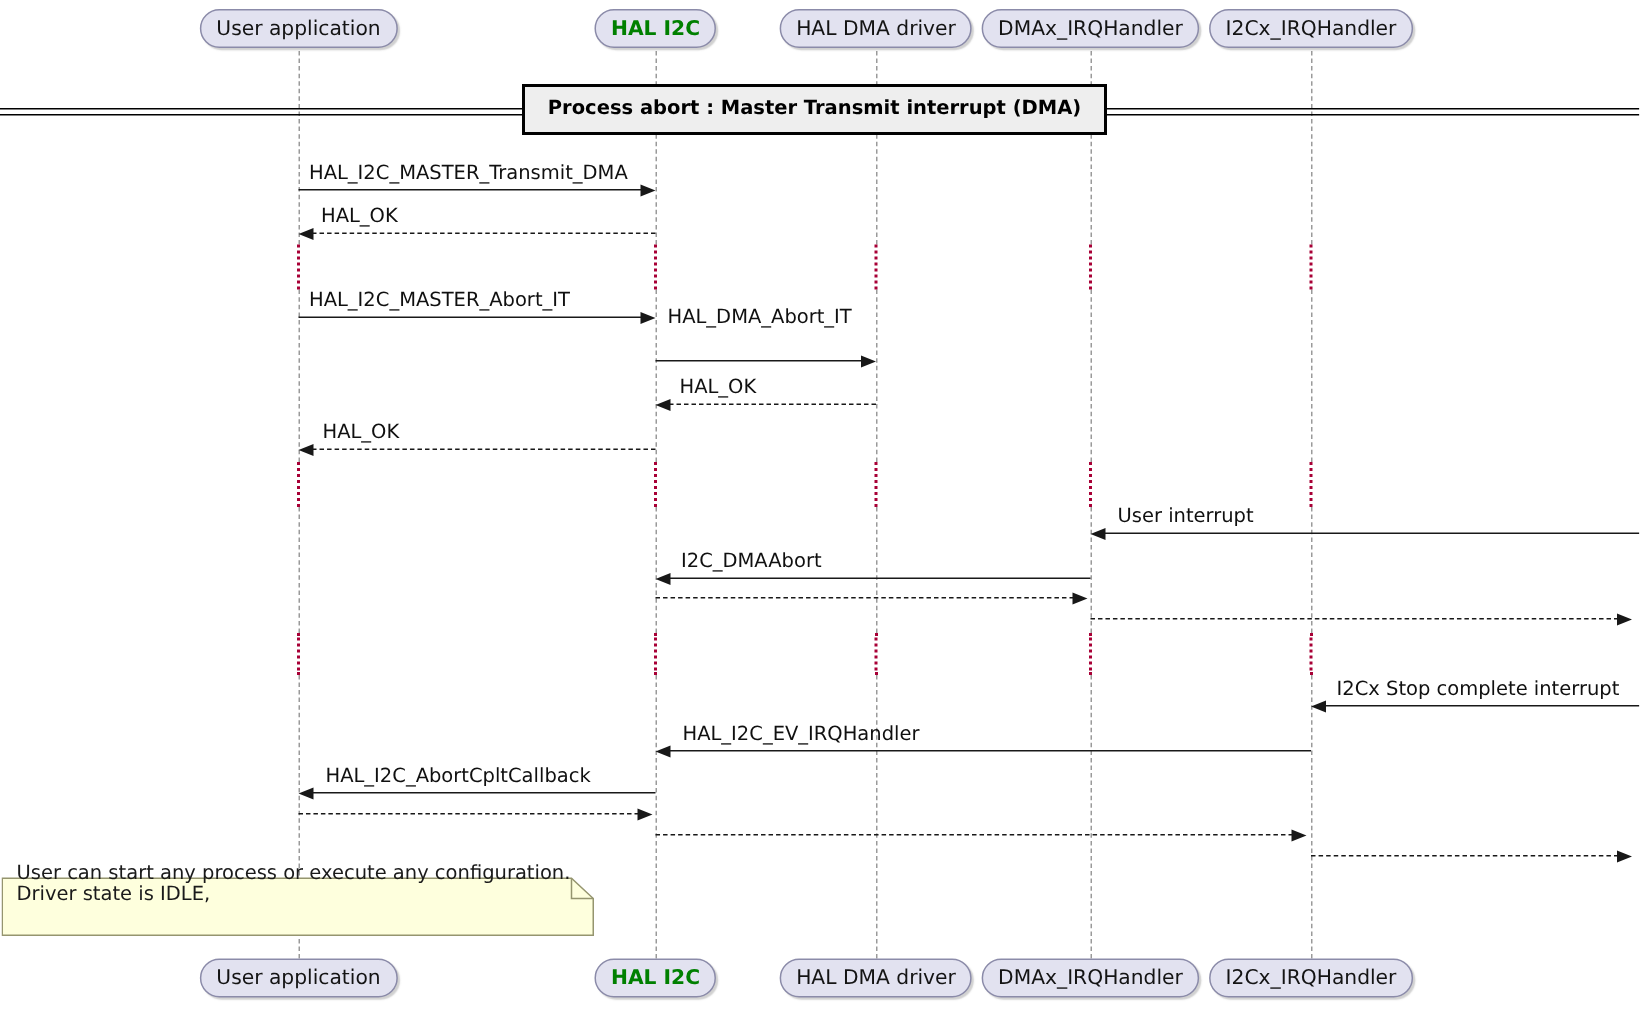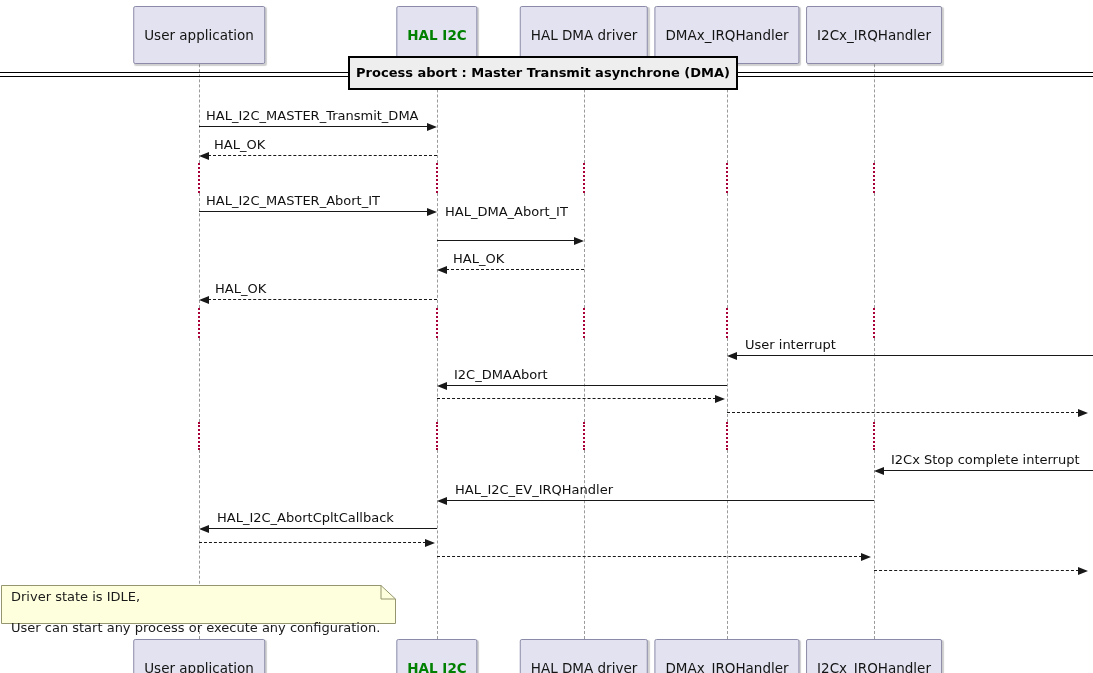--- a/index.html
+++ b/index.html
@@ -2,22 +2,22 @@
 <html><head>
 <meta charset="utf-8">
 <style>
   html,body { margin:0; padding:0; background:#fff; }
   #stage {
     position:relative; width:1093px; height:673px; background:#ffffff;
     overflow:hidden; font-family:"DejaVu Sans", sans-serif;
   }
   .pbox {
     position:absolute; transform:translateX(-50%);
-    background:#E2E2F0; border:1px solid #8B8BA9; border-radius:2px;
-    padding:20px 10px; font-size:13.5px; color:#141414; white-space:nowrap;
+    background:#E2E2F0; border:1px solid #8B8BA9; border-radius:13px;
+    padding:4px 10px; font-size:13.5px; color:#141414; white-space:nowrap;
     box-shadow:1.5px 1.5px 1px rgba(120,120,120,0.35); z-index:5;
   }
   .pbox.accent { color:#008000; font-weight:bold; }
   .lifeseg { position:absolute; width:0; z-index:0; }
   .lifeseg.gray  { border-left:1px dashed #9a9a9a; }
   .lifeseg.delay { border-left:2px dotted #A80036; margin-left:-1px; }
   .mline { position:absolute; height:0; border-top:1px solid #181818; z-index:2; }
   .mline.dashed { border-top:1px dashed #181818; }
   .mhead { position:absolute; width:0; height:0;
            border-top:4px solid transparent; border-bottom:4px solid transparent; z-index:2; }
@@ -27,31 +27,31 @@
   .hline { position:absolute; left:0; width:1093px; height:0; border-top:1px solid #000; z-index:4; }
   .titlebox {
     position:absolute; left:348px; top:56px; width:386px; height:30px;
     background:#EEEEEE; border:2px solid #000; z-index:6;
     font-weight:bold; font-size:13px; color:#000;
     text-align:center; line-height:30px;
   }
   .note-svg { position:absolute; left:1px; top:584px; z-index:6; }
   .note-line { position:absolute; font-size:13px; color:#1a1a1a; z-index:7; white-space:nowrap; }
   #note-line-1 { left:11px; top:589px; }
-  #note-line-2 { left:11px; top:620px; }
+  #note-line-2 { left:11px; top:575px; }
 </style>
 </head>
 <body>
 
 <div id="stage">
 
   <div class="hline" style="top:72px;"></div>
   <div class="hline" style="top:76px;"></div>
 
-  <div class="titlebox">Process abort : Master Transmit asynchrone (DMA)</div>
+  <div class="titlebox">Process abort : Master Transmit interrupt (DMA)</div>
 
   <svg class="note-svg" width="400" height="41">
     <polygon points="0.5,1.5 380,1.5 394.5,15 394.5,39.5 0.5,39.5" fill="#FEFFDD" stroke="#95956F" stroke-width="1"></polygon>
     <polyline points="380,1.5 380,15 394.5,15" fill="none" stroke="#95956F" stroke-width="1"></polyline>
   </svg>
   <div class="note-line" id="note-line-1">Driver state is IDLE,</div>
   <div class="note-line" id="note-line-2">User can start any process or execute any configuration.</div>
 
 <div class="pbox" style="left: 199px; top: 6px;">User application</div>
     <div class="pbox" style="left: 199px; top: 639px;">User application</div>

